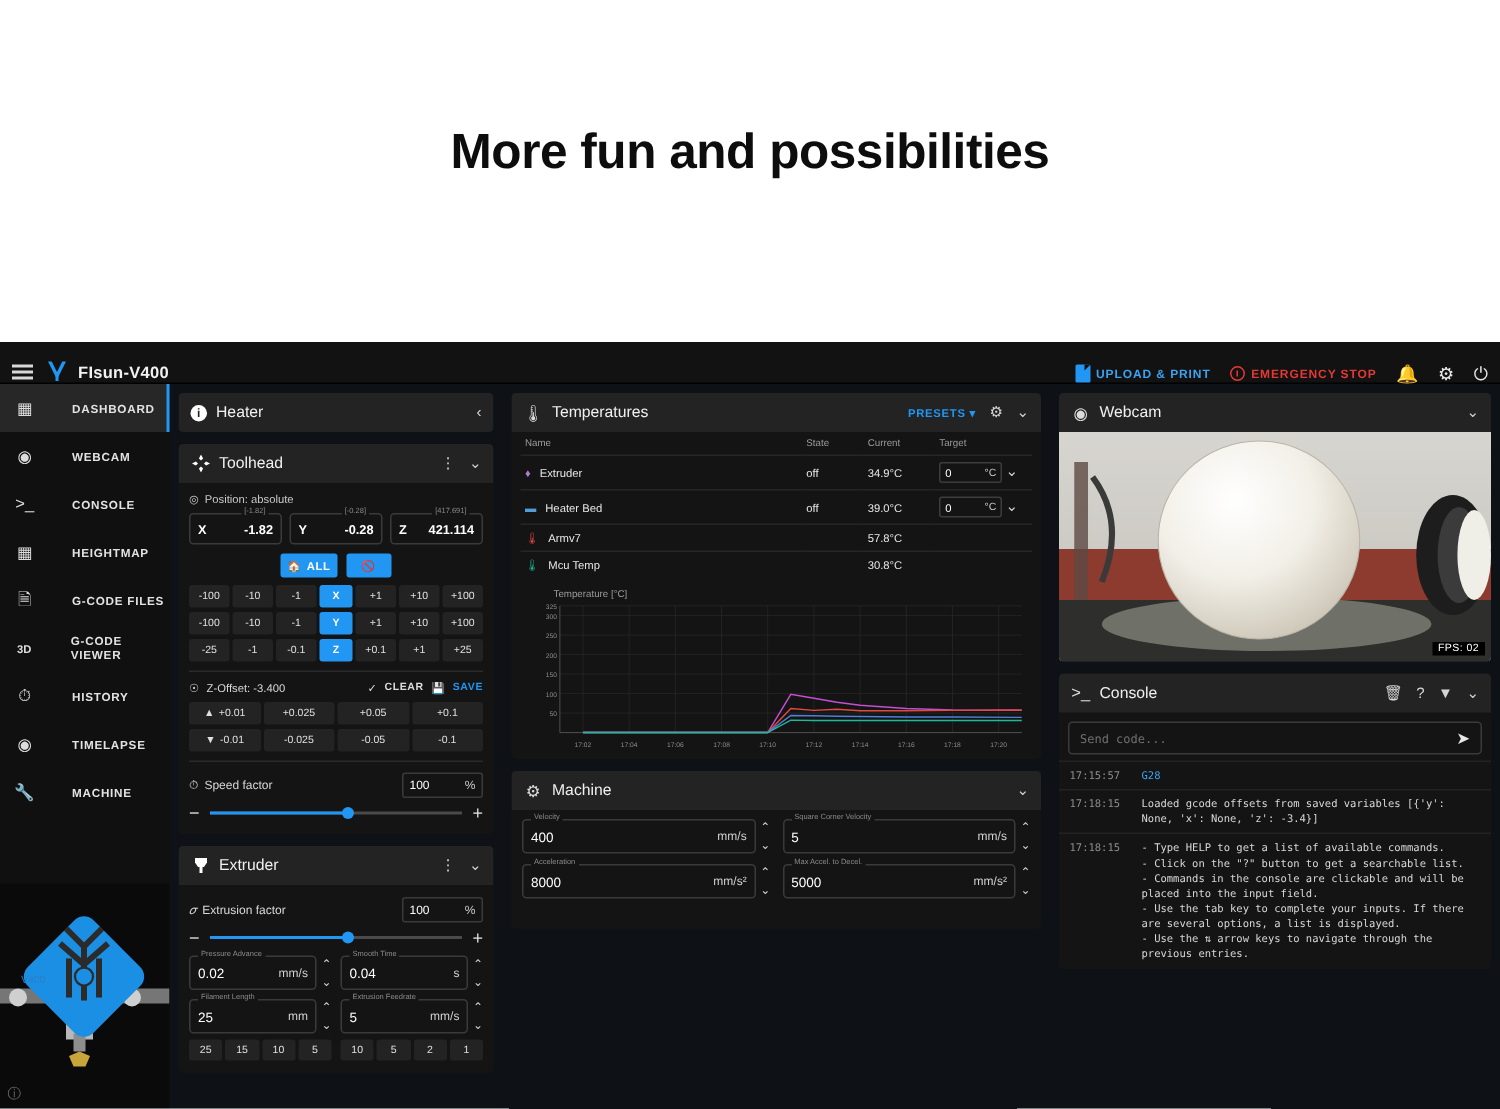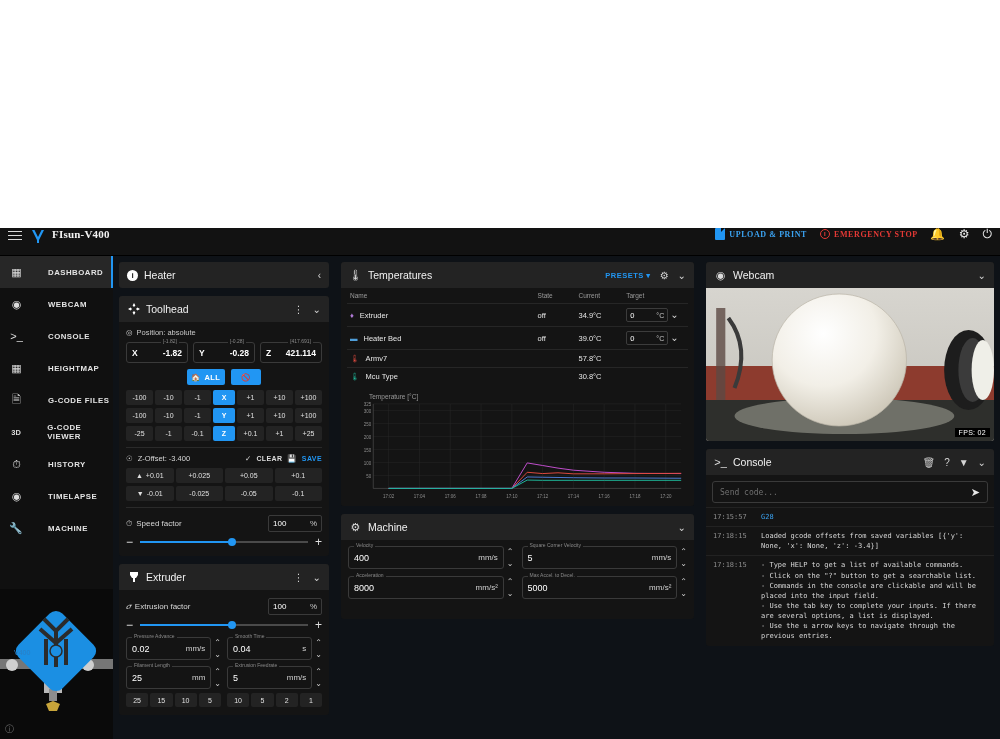--- a/index.html
+++ b/index.html
@@ -22,22 +22,22 @@
 
   
   .app {
     position: relative; width: 1000px; height: 511px;
     background: #0b0f14; color: #e6e6e6; overflow: hidden;
     font-size: 9px;
   }
 
   
   .topbar {
-    height: 28px; background: #121212; display: flex; align-items: flex-start;
-    padding: 0 8px; border-bottom: 1px solid #000; font-family: Liberation Serif, serif;
+    height: 28px; background: #121212; display: flex; align-items: flex-end;
+    padding: 0 8px; border-bottom: 1px solid #000;
   }
   .hamburger { width: 14px; margin-right: 8px; cursor: pointer; }
   .hamburger span { display:block; height:1.5px; background:#d8d8d8; margin:2.5px 0; }
   .logo-v {
     width: 16px; height: 16px; color: #2196f3; font-weight: bold;
     display: flex; align-items: center; justify-content: center;
     font-size: 15px; margin-right: 6px;
   }
   .app-title { font-size: 11px; font-weight: bold; color: #f2f2f2; letter-spacing: .2px; }
   .topbar-right { margin-left: auto; display: flex; align-items: center; gap: 13px; }
@@ -180,20 +180,21 @@
          line-height:1.45; }
   .log-entry { display:flex; gap:6px; padding:4px 7px; border-top:1px solid #222; }
   .log-ts { color:#8d8d8d; flex:0 0 42px; }
   .log-msg { color:#d8d8d8; white-space:pre-wrap; }
   .log-cmd { color:#3ba3f2; }
 </style>
 </head>
 <body>
 
 <div class="banner">
+  <div class="banner-title">More fun and possibilities</div>
 </div>
 
 <div class="app">
 
   <div class="topbar">
     <div class="hamburger">
         <span></span>
         <span></span>
         <span></span>
       </div>
@@ -582,21 +583,21 @@
                     </span>
                   </td>
               <td></td>
               <td>57.8°C</td>
               <td></td>
             </tr>
             <tr>
               <td>
                     <span class="t-name">
                       <span style="color:#1fb89a">🌡</span>
-                      <span>Mcu Type</span>
+                      <span>Mcu Temp</span>
                     </span>
                   </td>
               <td></td>
               <td>30.8°C</td>
               <td></td>
             </tr>
           </tbody>
             </table>
         </div>
 

